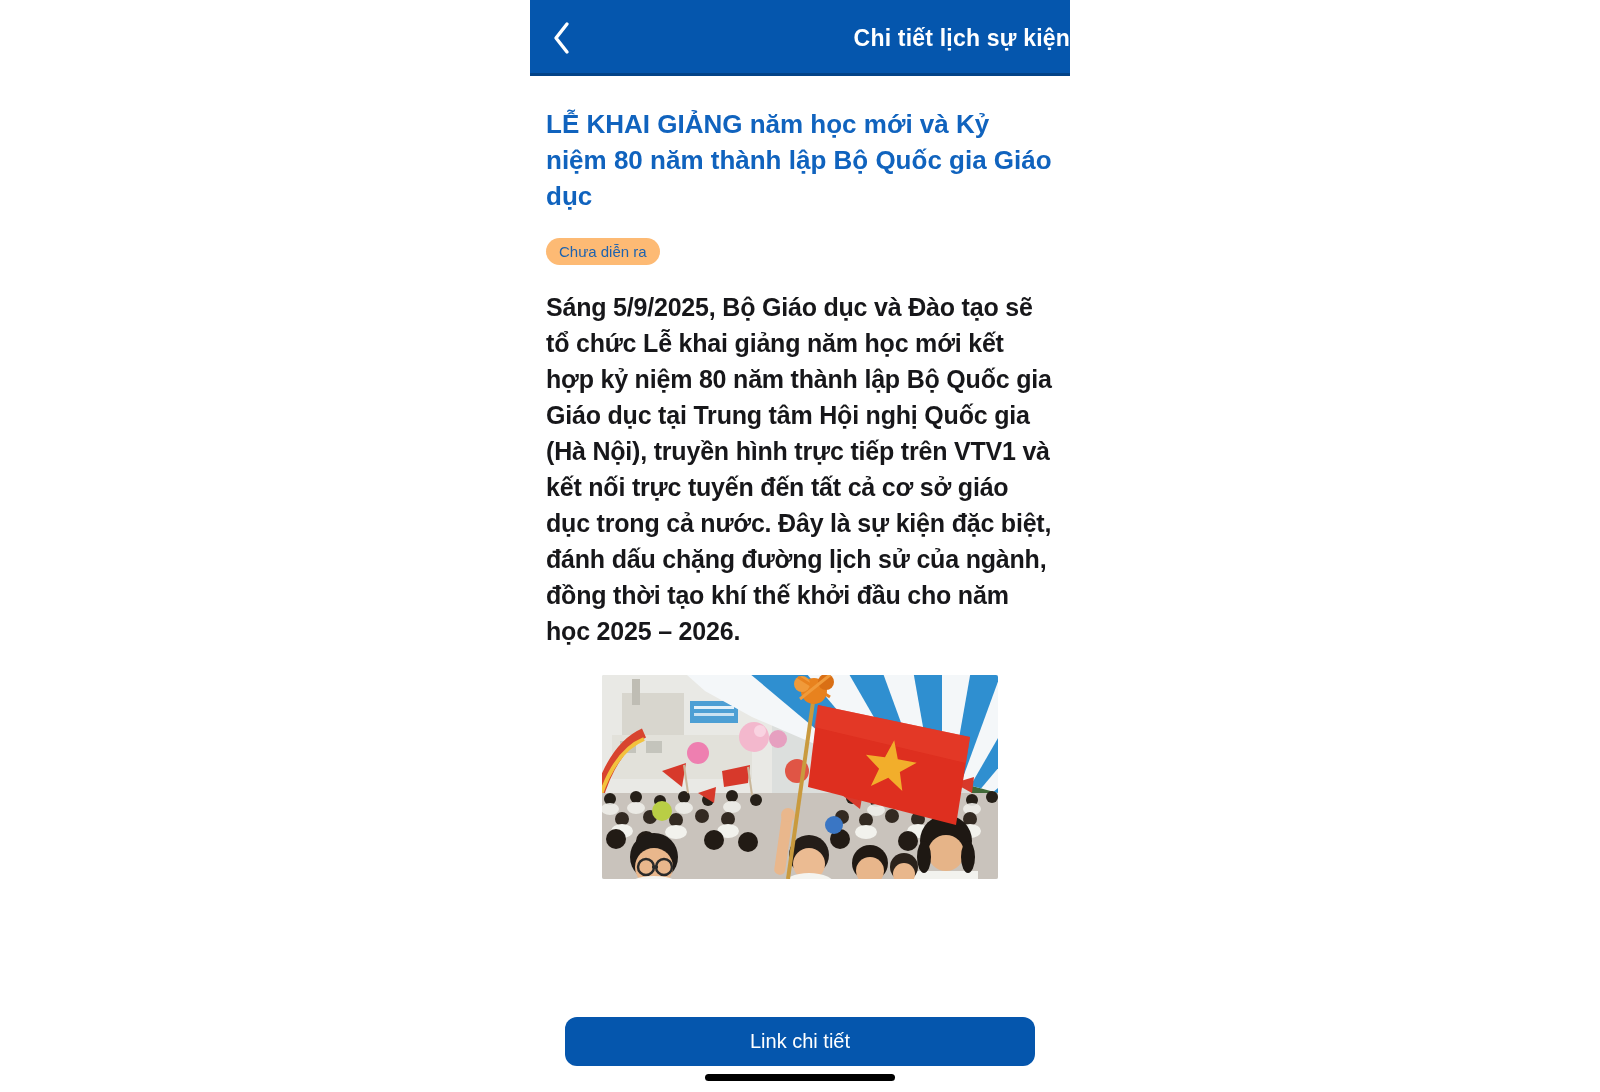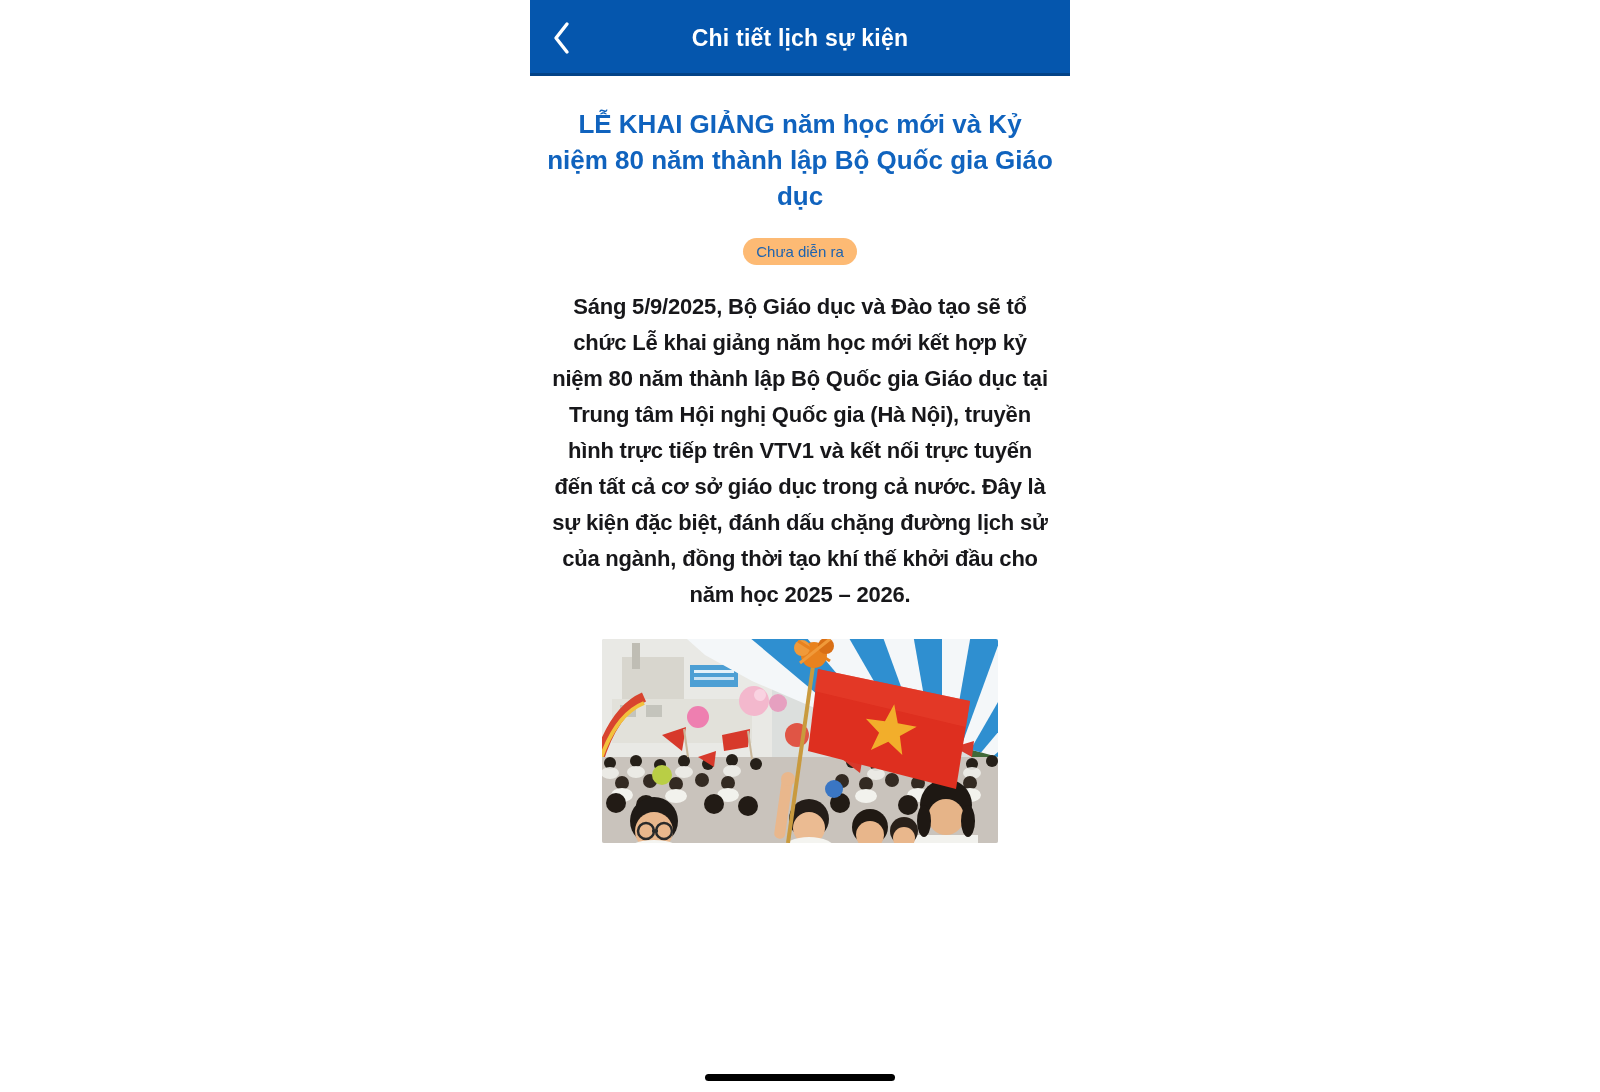--- a/index.html
+++ b/index.html
@@ -1,33 +1,33 @@
 <!DOCTYPE html>
 <html><head>
 <meta charset="utf-8">
 <style>
   * { margin:0; padding:0; box-sizing:border-box; }
   html,body { width:1600px; height:1092px; background:#ffffff; overflow:hidden;
               font-family:"Liberation Sans","DejaVu Sans",sans-serif; }
   .phone { position:relative; width:540px; height:1092px; margin:0 auto; background:#fff; }
 
   .app-header { position:relative; height:76px; background:#0556AD;
-                display:flex; align-items:center; justify-content:center;
+                display:flex; align-items:center; justify-content:flex-end;
                 box-shadow: inset 0 -3px 0 rgba(0,0,0,0.22); }
   .back-btn { position:absolute; left:22px; top:0; height:76px; width:40px;
               background:transparent; border:none; display:flex; align-items:center; cursor:pointer; }
   .header-title { color:#ffffff; font-size:23px; font-weight:bold; letter-spacing:0.2px; }
 
-  .content { padding:0 16px;text-align:center; }
+  .content { padding:0 16px; }
   .event-title { margin-top:30px; color:#1063BE; font-size:26px; font-weight:bold;
                  line-height:36px; cursor:pointer; }
   .status-badge { display:inline-block; margin-top:24px; background:#fdba74; color:#1E63AF;
                   font-size:15px; padding:5px 13px; border-radius:15px; }
   .event-time { margin-top:18px; color:#8E8E93; font-size:17px; }
-  .event-desc { margin-top:24px; color:#17171A; font-size:22px; font-weight:bold;
+  .event-desc { margin-top:24px; color:#17171A; font-size:25px; font-weight:bold;
                 line-height:36px; letter-spacing:-0.2px; }
   .photo-wrap { margin-top:26px; display:flex; justify-content:center; }
   .photo { width:396px; height:204px; display:block; }
 
   .detail-btn { position:absolute; top:1017px; left:50%; transform:translateX(-50%);
                 width:470px; height:49px; background:#0556AD; color:#fff; border:none;
                 border-radius:12px; font-size:20px; font-family:inherit; cursor:pointer; }
   .home-indicator { position:absolute; top:1074px; left:50%; transform:translateX(-50%);
                     width:190px; height:7px; background:#000; border-radius:4px; cursor:grab; }
 </style>
@@ -204,16 +204,17 @@
           <polygon points="216,30 368,62 354,150 206,112" fill="#DE2F1F"></polygon>
           <polygon points="216,30 368,62 364,88 212,52" fill="#E6402B" opacity="0.6"></polygon>
           <g transform="translate(288,92) rotate(9)">
             <polygon fill="#F2AE2B" points="0,-27 6.5,-8.9 25.7,-8.3 10.5,3.4 15.9,21.8 0,11 -15.9,21.8 -10.5,3.4 -25.7,-8.3 -6.5,-8.9"></polygon>
           </g>
         </g>
       </svg>
     </div>
   </main>
 
+  <button class="detail-btn">Link chi tiết</button>
 
   <div class="home-indicator"></div>
 
 </div>
 
 </body></html>

